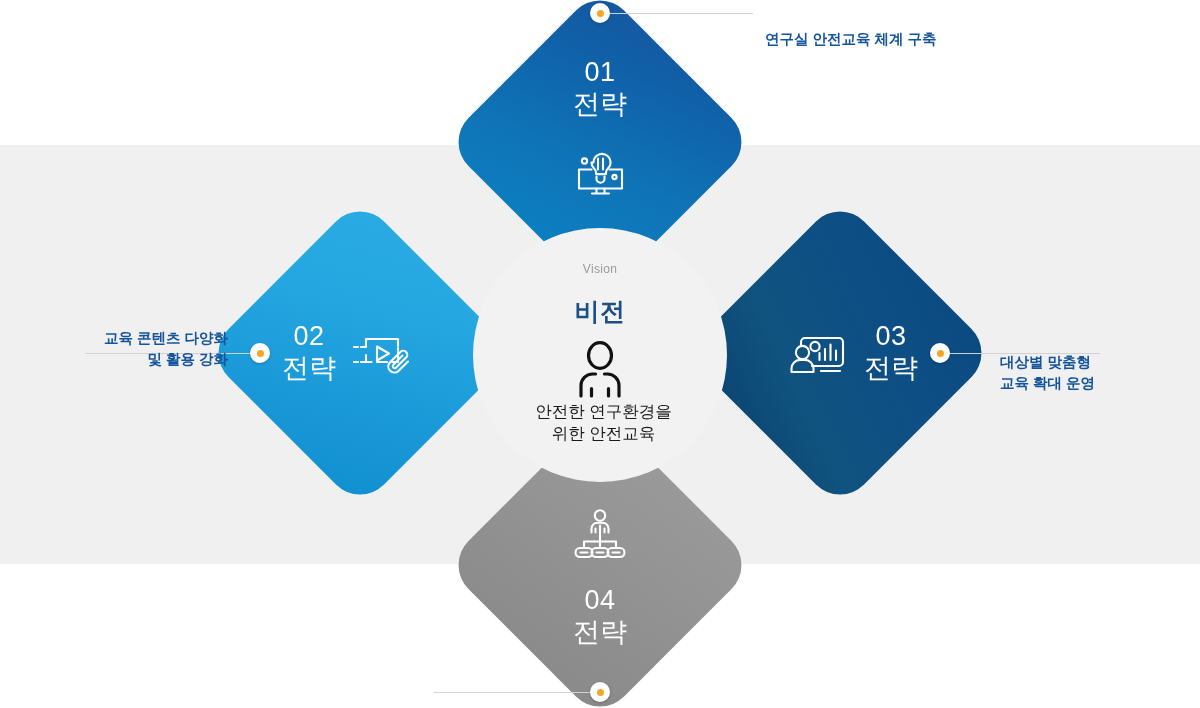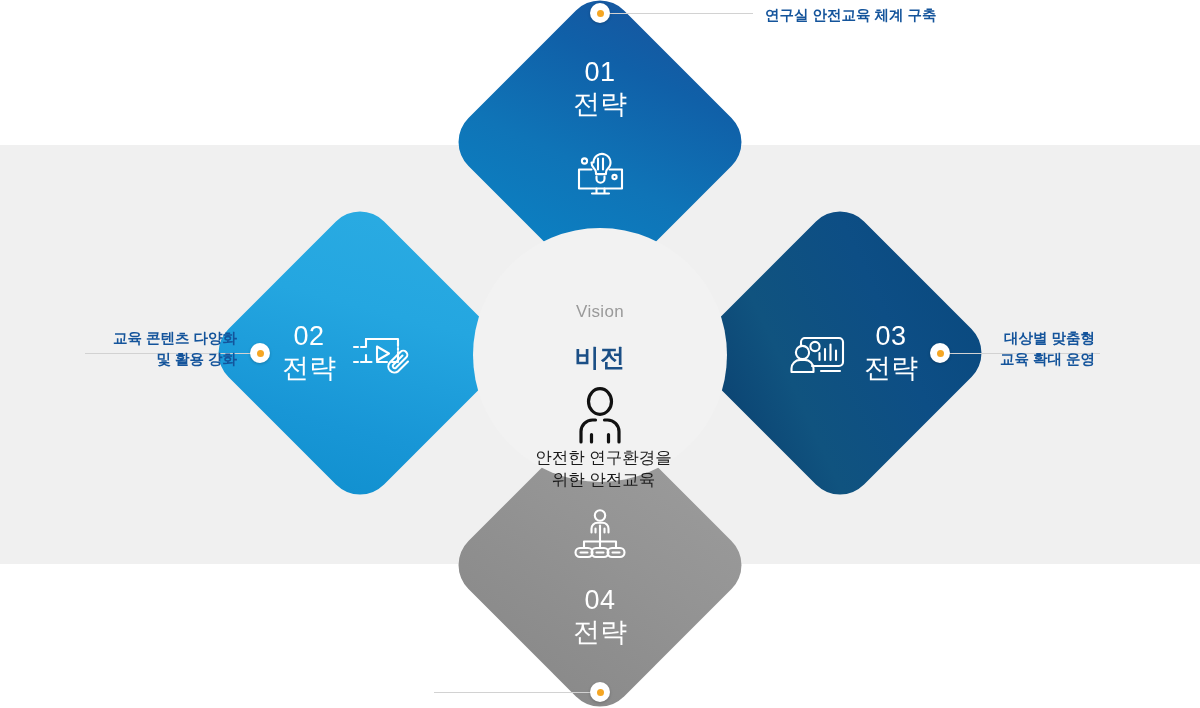--- a/index.html
+++ b/index.html
@@ -82,24 +82,23 @@
     position: absolute;
     border-radius: 50%;
     background: #f2f2f2;
     display: flex;
     flex-direction: column;
     align-items: center;
     justify-content: flex-start;
     box-shadow: 0 0 0 0 rgba(0,0,0,0);
   }
   .vision-en {
-    font-size: 17px;
+    font-size: 12px;
     color: #9a9a9a;
     letter-spacing: 0.3px;
-    margin-top: 40px;
   }
   .vision-ko {
     font-size: 25px;
     color: #1b4f86;
     font-weight: 700;
     letter-spacing: 0.5px;
     margin-top: 19px;
   }
   .vision-desc {
     font-size: 16.5px;
@@ -137,22 +136,22 @@
   }
 
   .conn-label {
     position: absolute;
     font-size: 14.5px;
     color: #14549b;
     font-weight: 700;
     line-height: 1.42;
     white-space: nowrap;
   }
-  .conn-label.right { text-align: right; }
-  .conn-label.left { text-align: right; padding-left: 9px; }
+  .conn-label.right { text-align: left; margin-top: 24px; }
+  .conn-label.left { text-align: right; }
 
   svg { display: block; }
 </style>
 </head>
 <body>
 
 <div id="stage">
 
   <div class="band" style="top:145px; height:419px;"></div>
 

